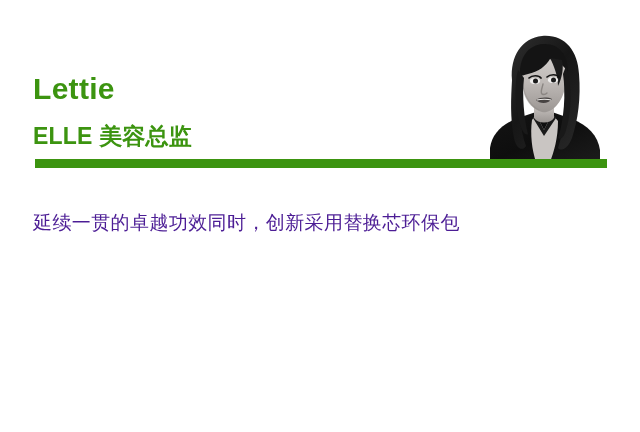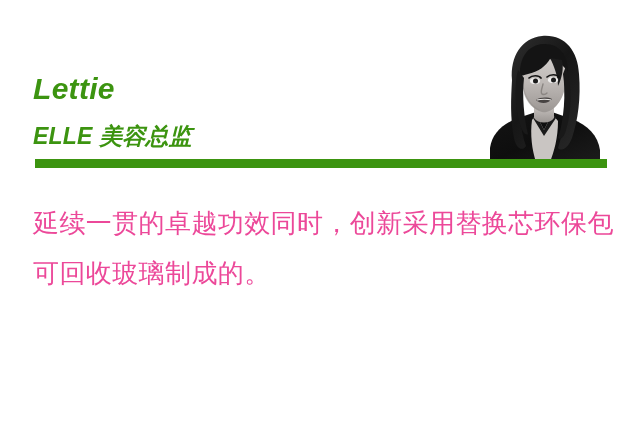--- a/index.html
+++ b/index.html
@@ -16,21 +16,20 @@
     background: #ffffff;
   }
 
   
   #header-block {
     position: absolute;
     left: 0;
     top: 0;
     width: 640px;
     height: 172px;
-    font-style: italic;
   }
 
   #byline {
     position: absolute;
     left: 33px;
     top: 72px;
     width: 420px;
   }
 
   #author-name {
@@ -81,23 +80,23 @@
 
   
   #body-copy {
     position: absolute;
     left: 33px;
     top: 198px;
     width: 594px;
   }
   .copy-line {
     display: block;
-    font-size: 26px;
+    font-size: 19px;
     line-height: 50px;
-    color: #ec4899;
+    color: #4c1d95;
     letter-spacing: 0.4px;
     white-space: nowrap;
   }
 </style>
 </head>
 <body>
 
 <div id="header-block">
 
   <div id="byline">
@@ -162,14 +161,13 @@
 
       <path d="M46 62 C48 72 54 80 62 84 C56 84 49 77 46 68 Z" fill="#8f8b88" opacity="0.5"></path>
     </svg>
   </div>
 
   <div id="green-rule"></div>
 </div>
 
 <div id="body-copy">
   <span class="copy-line">延续一贯的卓越功效同时，创新采用替换芯环保包</span>
-  <span class="copy-line">可回收玻璃制成的。</span>
 </div>
 
 </body></html>

